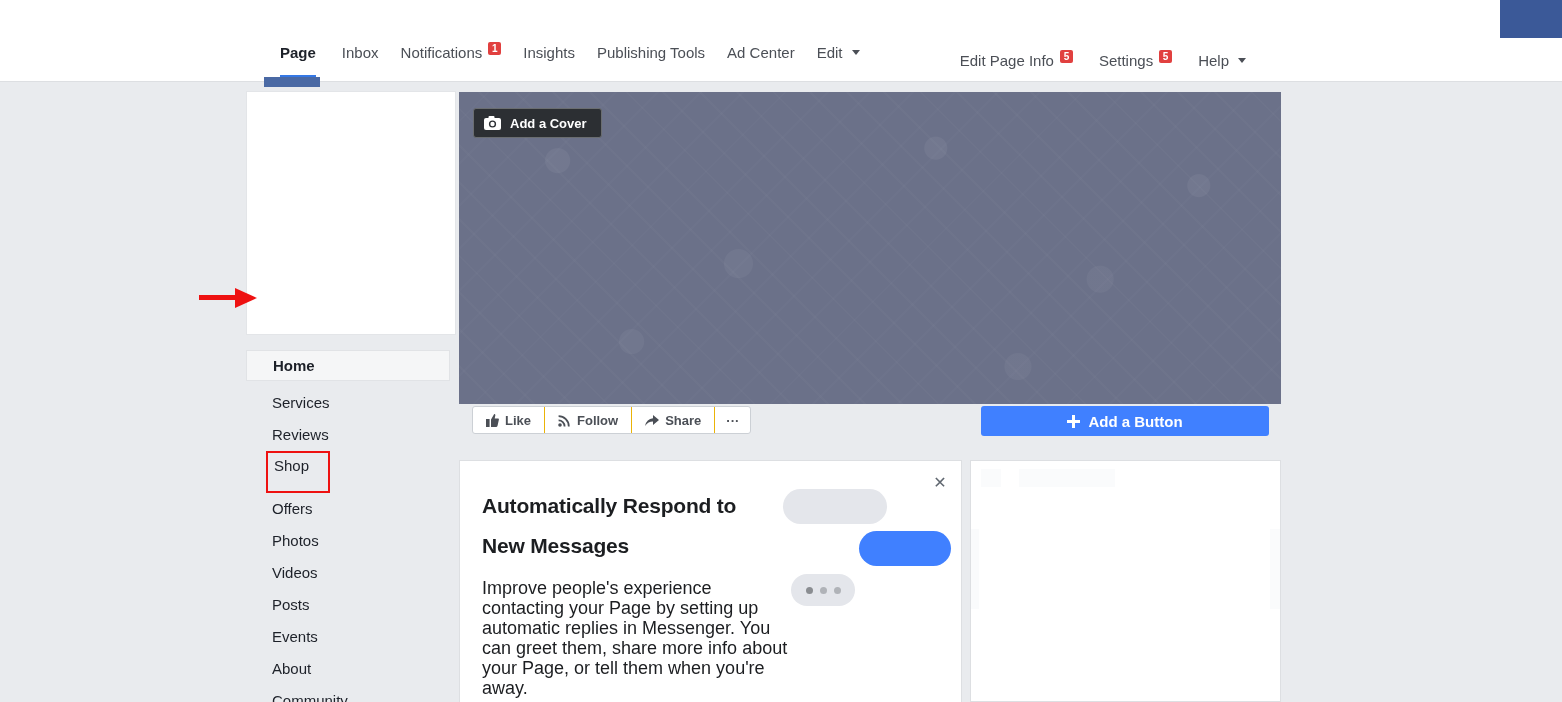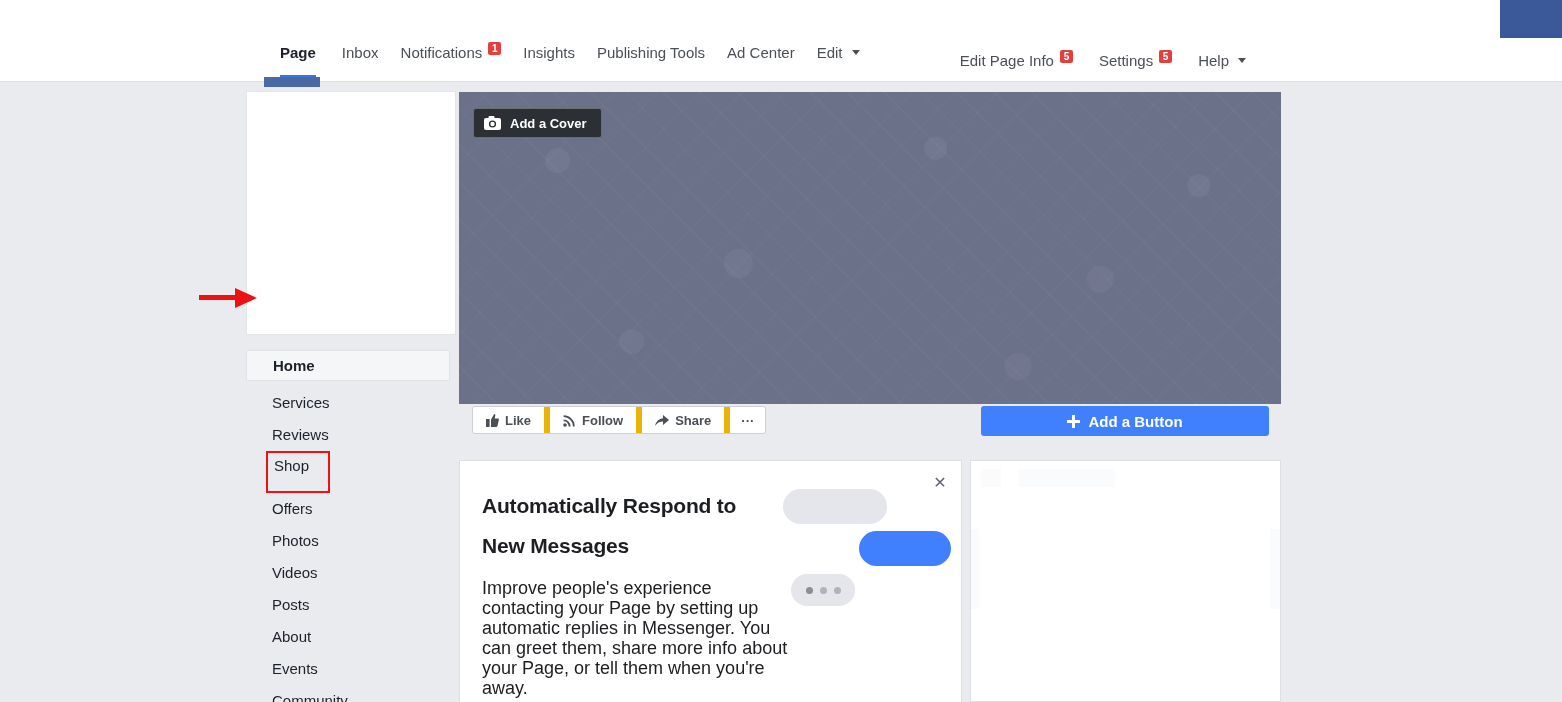--- a/index.html
+++ b/index.html
@@ -138,21 +138,21 @@
     display: flex;
     background: #fff;
     border: 1px solid #ccd0d5;
     border-radius: 3px;
     height: 28px;
   }
   .gbtn {
     display: flex; align-items: center; gap: 6px;
     padding: 0 13px;
     font-size: 13px; font-weight: bold; color: #4b4f56;
-    border-right: 6px solid #eab308;
+    border-right: 1px solid #eab308;
     cursor: pointer;
   }
   .gbtn:last-child { border-right: none; padding: 0 11px; }
   .add-button-btn {
     position: absolute; left: 522px; top: 0;
     width: 288px; height: 30px;
     background: #4080ff; color: #fff;
     border-radius: 3px;
     display: flex; align-items: center; justify-content: center; gap: 8px;
     font-size: 15px; font-weight: bold; cursor: pointer; text-align: right;
@@ -303,24 +303,24 @@
       <div class="side-item">
         <span>Photos</span>
       </div>
       <div class="side-item">
         <span>Videos</span>
       </div>
       <div class="side-item">
         <span>Posts</span>
       </div>
       <div class="side-item">
+        <span>Events</span>
+      </div>
+      <div class="side-item">
         <span>About</span>
-      </div>
-      <div class="side-item">
-        <span>Events</span>
       </div>
       <div class="side-item">
         <span>Community</span>
       </div>
     </div>
   </div>
 
   <svg class="arrow" viewBox="0 0 60 26">
     <rect x="0" y="10" width="40" height="5" fill="#ee1111"></rect>
     <polygon points="36,3 58,13 36,23" fill="#ee1111"></polygon>

